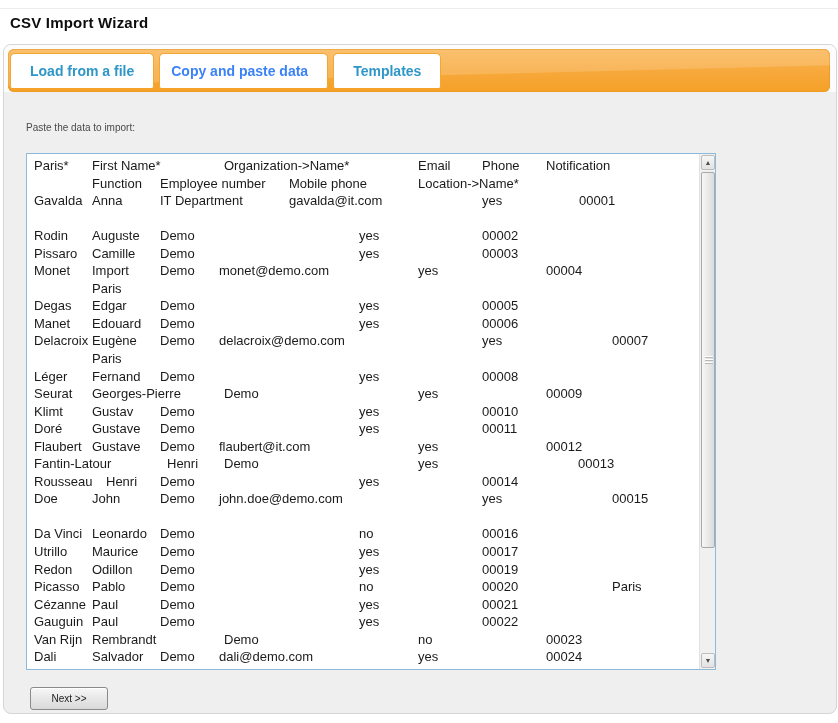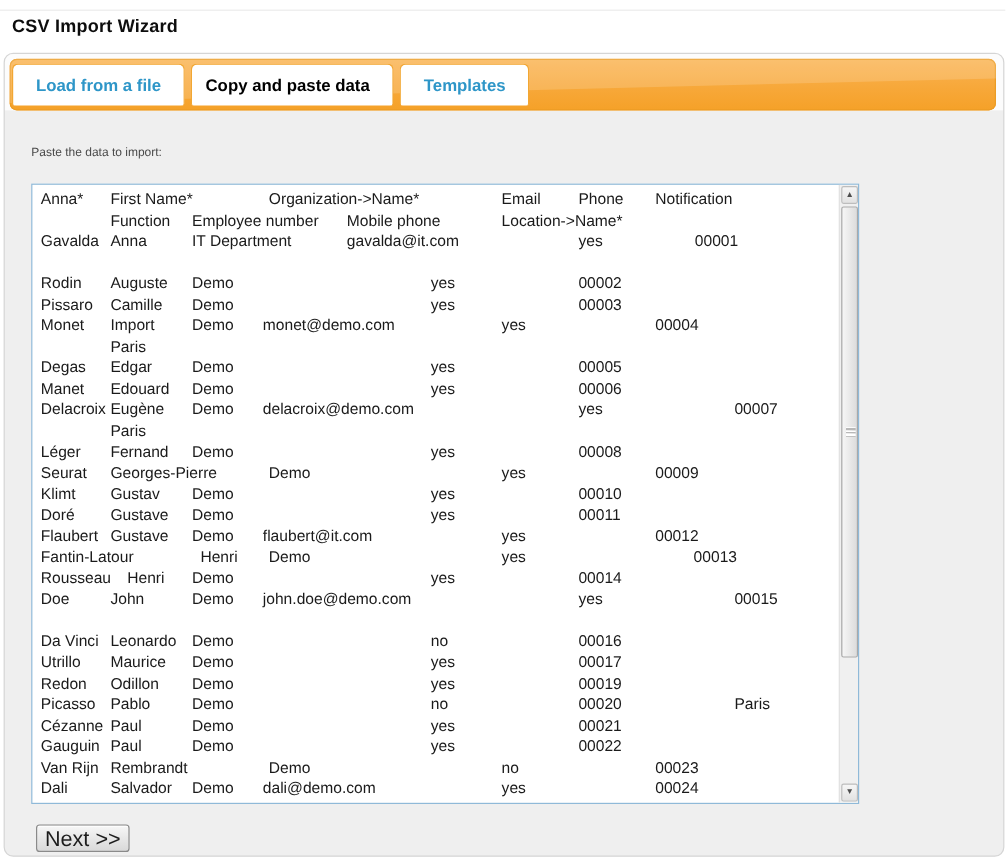--- a/index.html
+++ b/index.html
@@ -37,21 +37,21 @@
   .tabs{
     position:absolute;left:6px;top:8px;display:flex;gap:5px;height:35px;
   }
   .tab{
     position:relative;height:35px;line-height:35px;padding:0 19px;
     background:#ffffff;border:1px solid #f2a733;
     border-radius:5px 5px 2px 2px;border-bottom:none;
     font-size:14px;font-weight:bold;color:#2e96c8;cursor:pointer;
     box-sizing:border-box;white-space:nowrap;
   }
-  .tab.active{color:#000000;padding-left:11px;}
+  .tab.active{color:#3b82f6;padding-left:11px;}
   
   .paste-label{
     position:absolute;left:26px;top:122px;font-size:10px;color:#4a4a4a;
   }
   .ta{
     position:absolute;left:26px;top:153px;width:690px;height:517px;
     background:#ffffff;border:1px solid #8fb9d8;box-sizing:border-box;
     overflow:hidden;cursor:text;
   }
   .ta-lines{
@@ -81,21 +81,21 @@
   }
   .grip{
     position:absolute;left:3px;top:50%;width:8px;height:8px;margin-top:-4px;
     background:repeating-linear-gradient(#ffffff 0 1px,#b8b8b8 1px 2px,transparent 2px 3px);
   }
   .next-btn{
     position:absolute;left:30px;top:687px;width:78px;height:23px;
     background:linear-gradient(#f7f7f7,#e9e9e9 45%,#d9d9d9);
     border:1px solid #8a8a8a;border-radius:3px;
     font-family:"Liberation Sans","DejaVu Sans",sans-serif;
-    font-size:18px;color:#1c1c1c;cursor:pointer;
+    font-size:10px;color:#1c1c1c;cursor:pointer;
     box-shadow:inset 0 1px 0 #ffffff;
   }
 </style>
 </head>
 <body>
 
 <div class="top-line"></div>
 
 <div class="page-title">CSV Import Wizard</div>
 
@@ -107,21 +107,21 @@
     <div class="tab active">Copy and paste data</div>
     <div class="tab">Templates</div>
   </div>
 </div>
 
 <div class="paste-label">Paste the data to import:</div>
 
 <div class="ta">
   <div class="ta-lines">
       <div class="tline">
-        <span class="tcell" style="left: 0px;">Anna*</span>
+        <span class="tcell" style="left: 0px;">Paris*</span>
         <span class="tcell" style="left: 58px;">First Name*</span>
         <span class="tcell" style="left: 190px;">Organization-&gt;Name*</span>
         <span class="tcell" style="left: 384px;">Email</span>
         <span class="tcell" style="left: 448px;">Phone</span>
         <span class="tcell" style="left: 512px;">Notification</span>
       </div>
       <div class="tline">
         <span class="tcell" style="left: 58px;">Function</span>
         <span class="tcell" style="left: 126px;">Employee number</span>
         <span class="tcell" style="left: 255px;">Mobile phone</span>

